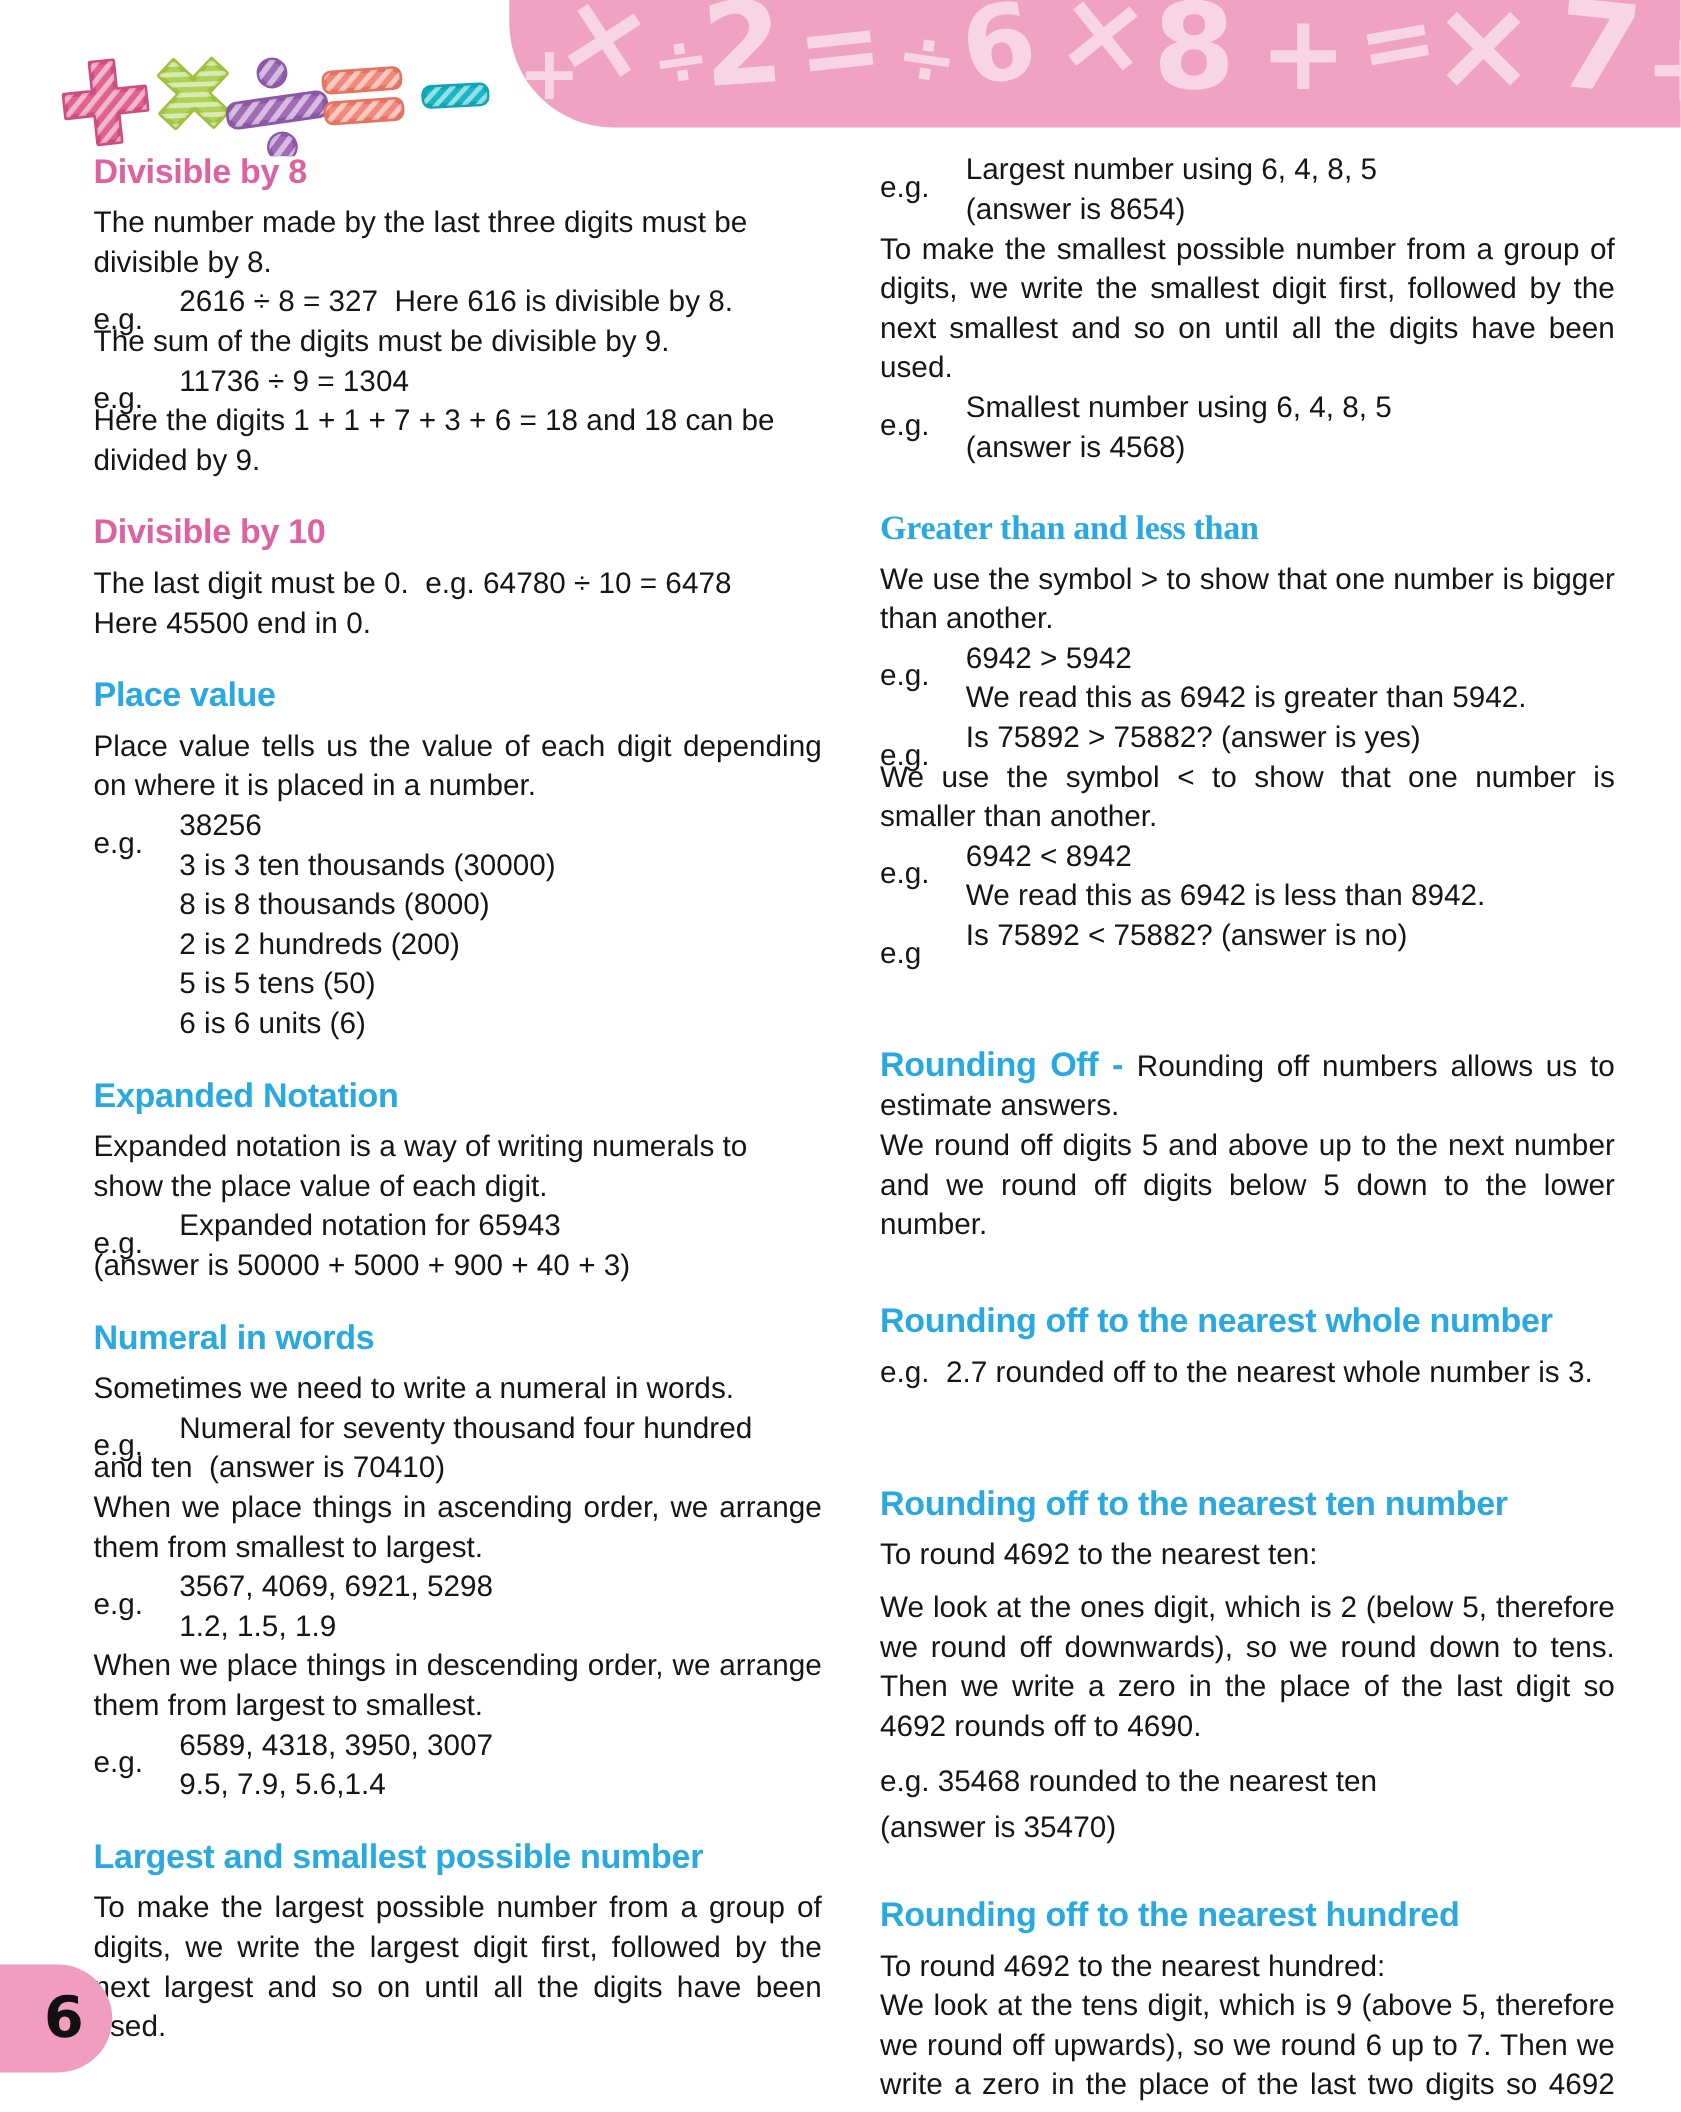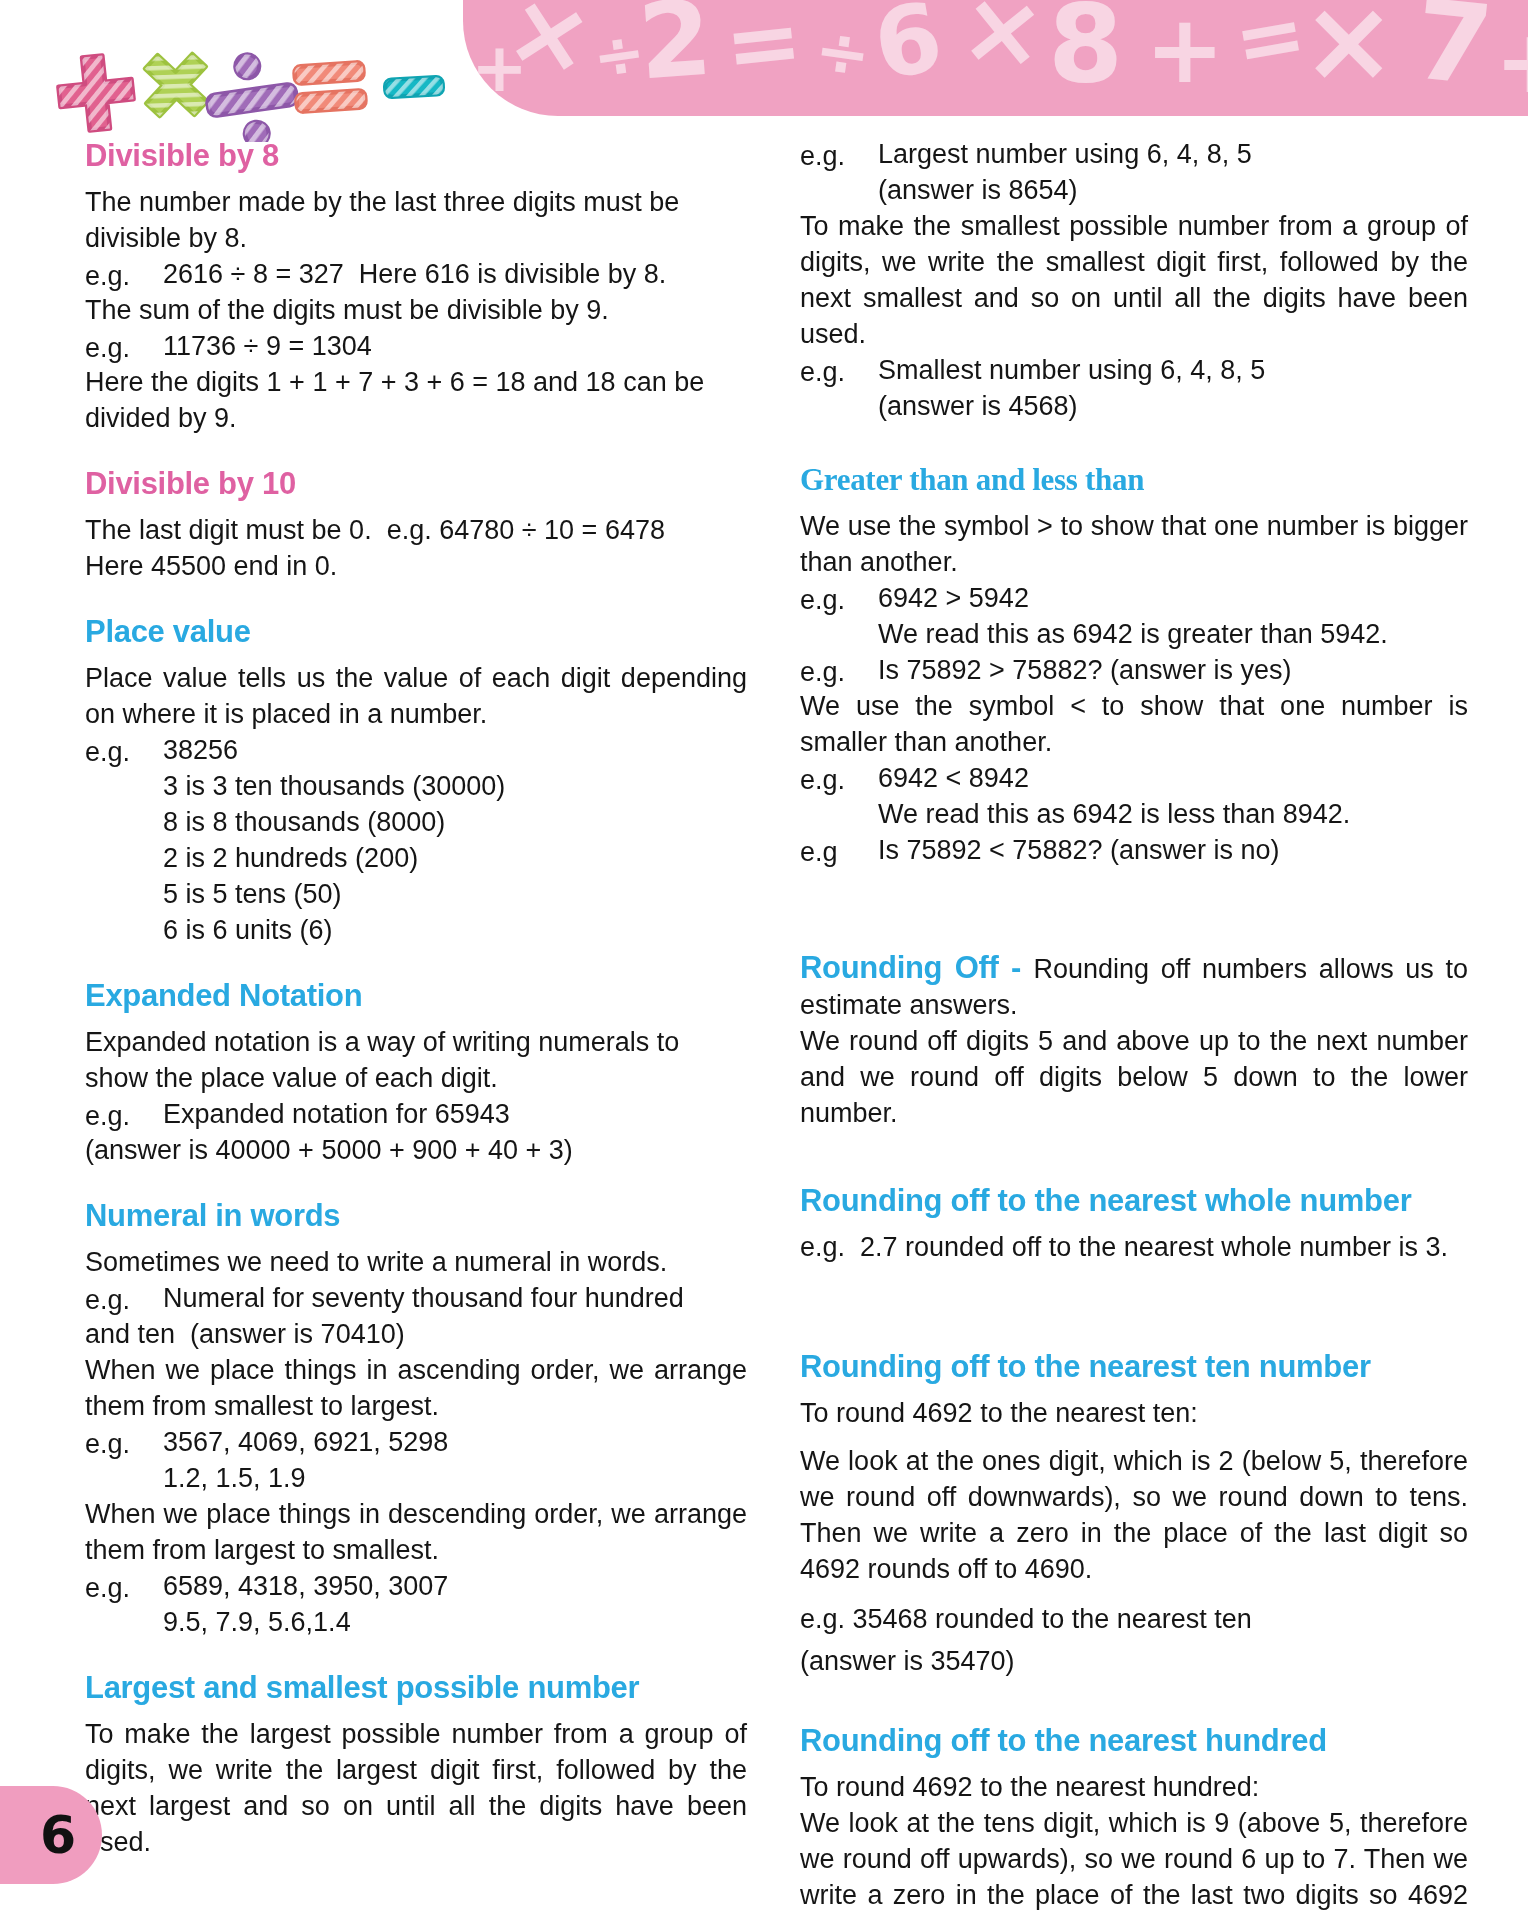--- a/index.html
+++ b/index.html
@@ -40,21 +40,21 @@
   .h {
     font-size:31px; font-weight:bold; line-height:40px;
     margin:28px 0 8px 0; letter-spacing:-0.3px;
   }
   .h.first { margin-top:0; }
   .pink { color:#df61a2; }
   .blue { color:#29a9e1; }
   .p { font-size:27px; line-height:36px; }
   .just { text-align:justify; }
   .eg { position:relative; padding-left:78px; }
-  .eg .lbl { position:absolute; left:0; top:2px; }
+  .eg .lbl { position:absolute; left:0; top:16px; }
   .ind { padding-left:78px; }
   .h-inline { color:#29a9e1; font-weight:bold; font-size:31px; letter-spacing:-0.3px; }
   .mt-30 { margin-top:36px;font-family:Liberation Serif, serif; }
   .mt-42 { margin-top:42px; }
   .mt-50 { margin-top:50px; }
   .mt-55 { margin-top:82px; }
   .mt-14 { margin-top:14px; }
   .mt-12 { margin-top:12px; }
   .mt-6  { margin-top:6px; }
   
@@ -157,21 +157,21 @@
   <div class="p ind">2 is 2 hundreds (200)</div>
   <div class="p ind">5 is 5 tens (50)</div>
   <div class="p ind">6 is 6 units (6)</div>
 
   <h2 class="h blue">Expanded Notation</h2>
   <p class="p">Expanded notation is a way of writing numerals to show the place value of each digit.</p>
   <div class="p eg">
     <span class="lbl">e.g.</span>
     <span>Expanded notation for 65943</span>
   </div>
-  <p class="p">(answer is 40000 + 5000 + 900 + 40 + 3)</p>
+  <p class="p">(answer is 50000 + 5000 + 900 + 40 + 3)</p>
 
   <h2 class="h blue">Numeral in words</h2>
   <p class="p">Sometimes we need to write a numeral in words.</p>
   <div class="p eg">
     <span class="lbl">e.g.</span>
     <span>Numeral for seventy thousand four hundred</span>
   </div>
   <p class="p">and ten&nbsp; (answer is 70410)</p>
 
   <p class="p just">When we place things in ascending order, we arrange them from smallest to largest.</p>

